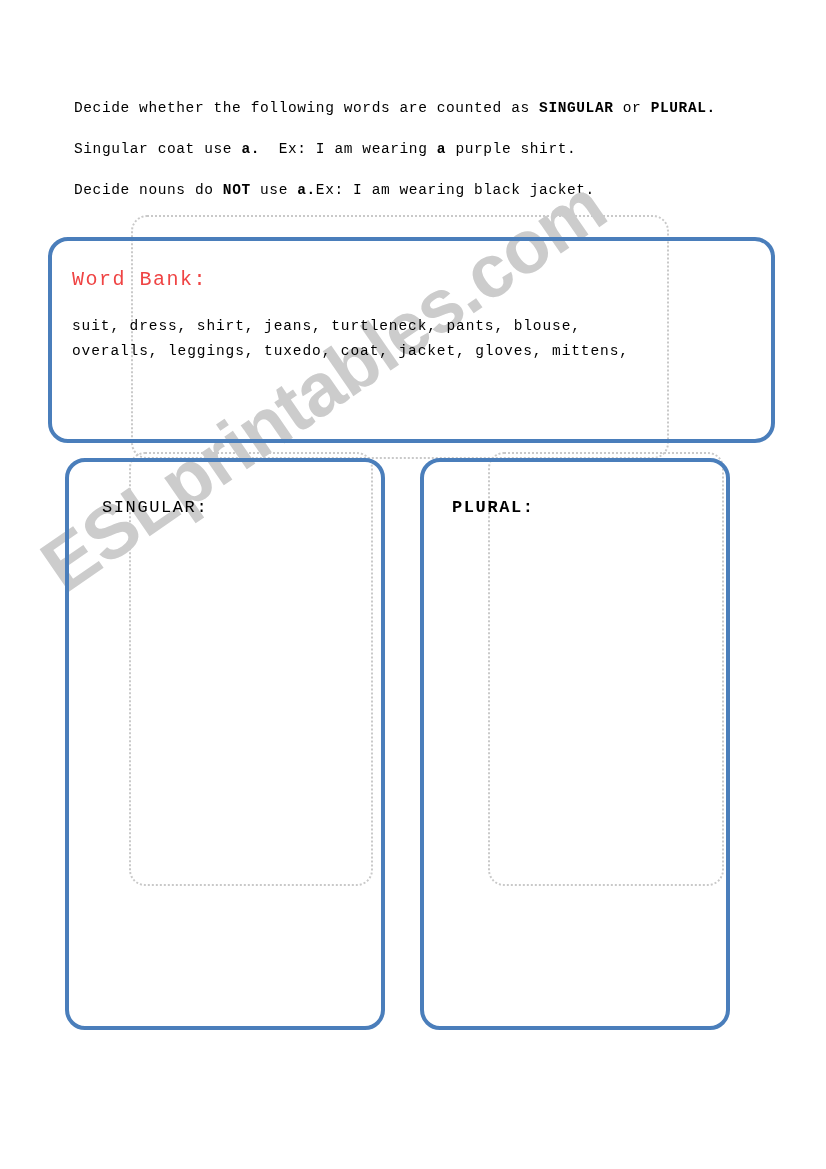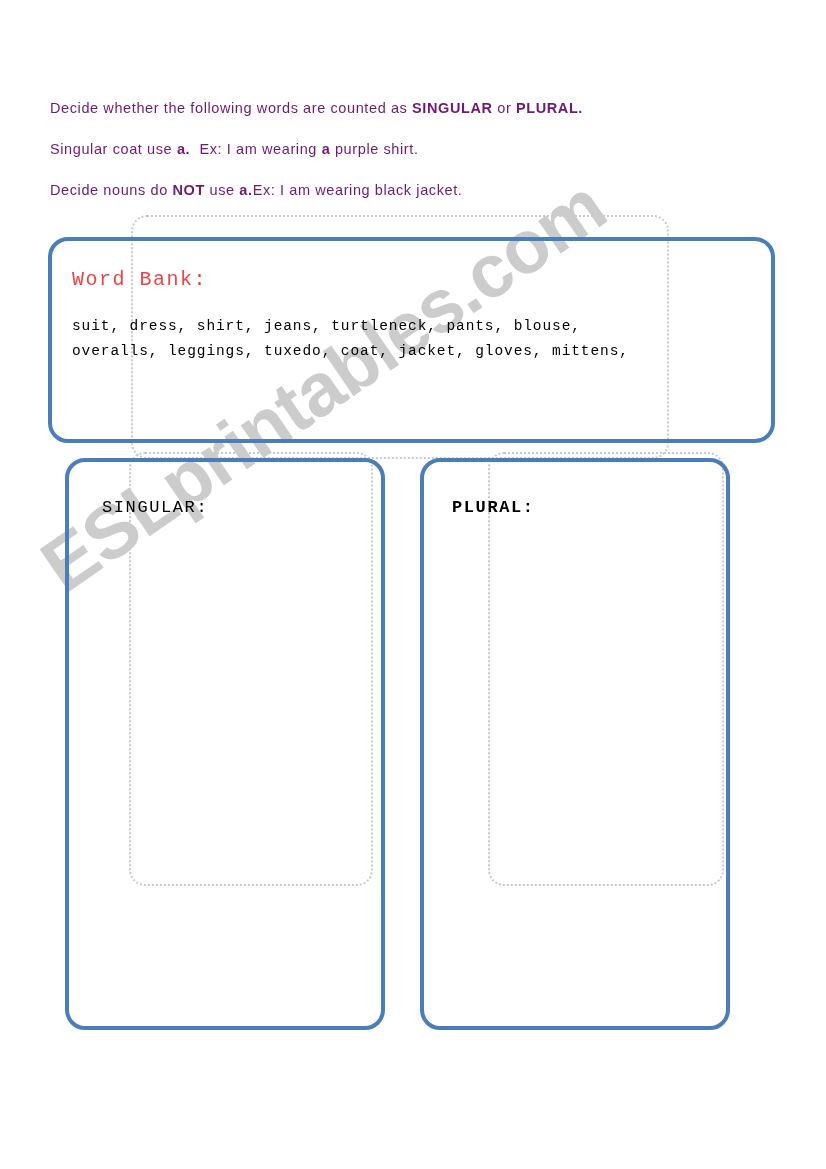--- a/index.html
+++ b/index.html
@@ -22,26 +22,27 @@
   }
 
   
   .instructions {
     position: absolute;
     left: 50px;
     top: 88px;
     width: 720px;
   }
   .instr-line {
-    font-family: Liberation Sans, sans-serif;
+    font-family: Liberation Mono, monospace;
     font-size: 14.5px;
     letter-spacing: 0.6px;
     line-height: 41px;
     white-space: pre;
-    color: #701a75;
+    color: #000000;
+    margin-left: 24px;
   }
   .instr-line b {
     font-weight: bold;
   }
 
   
   .gray-shape {
     position: absolute;
     border: 2px dotted #c9c9c9;
     border-radius: 16px;

